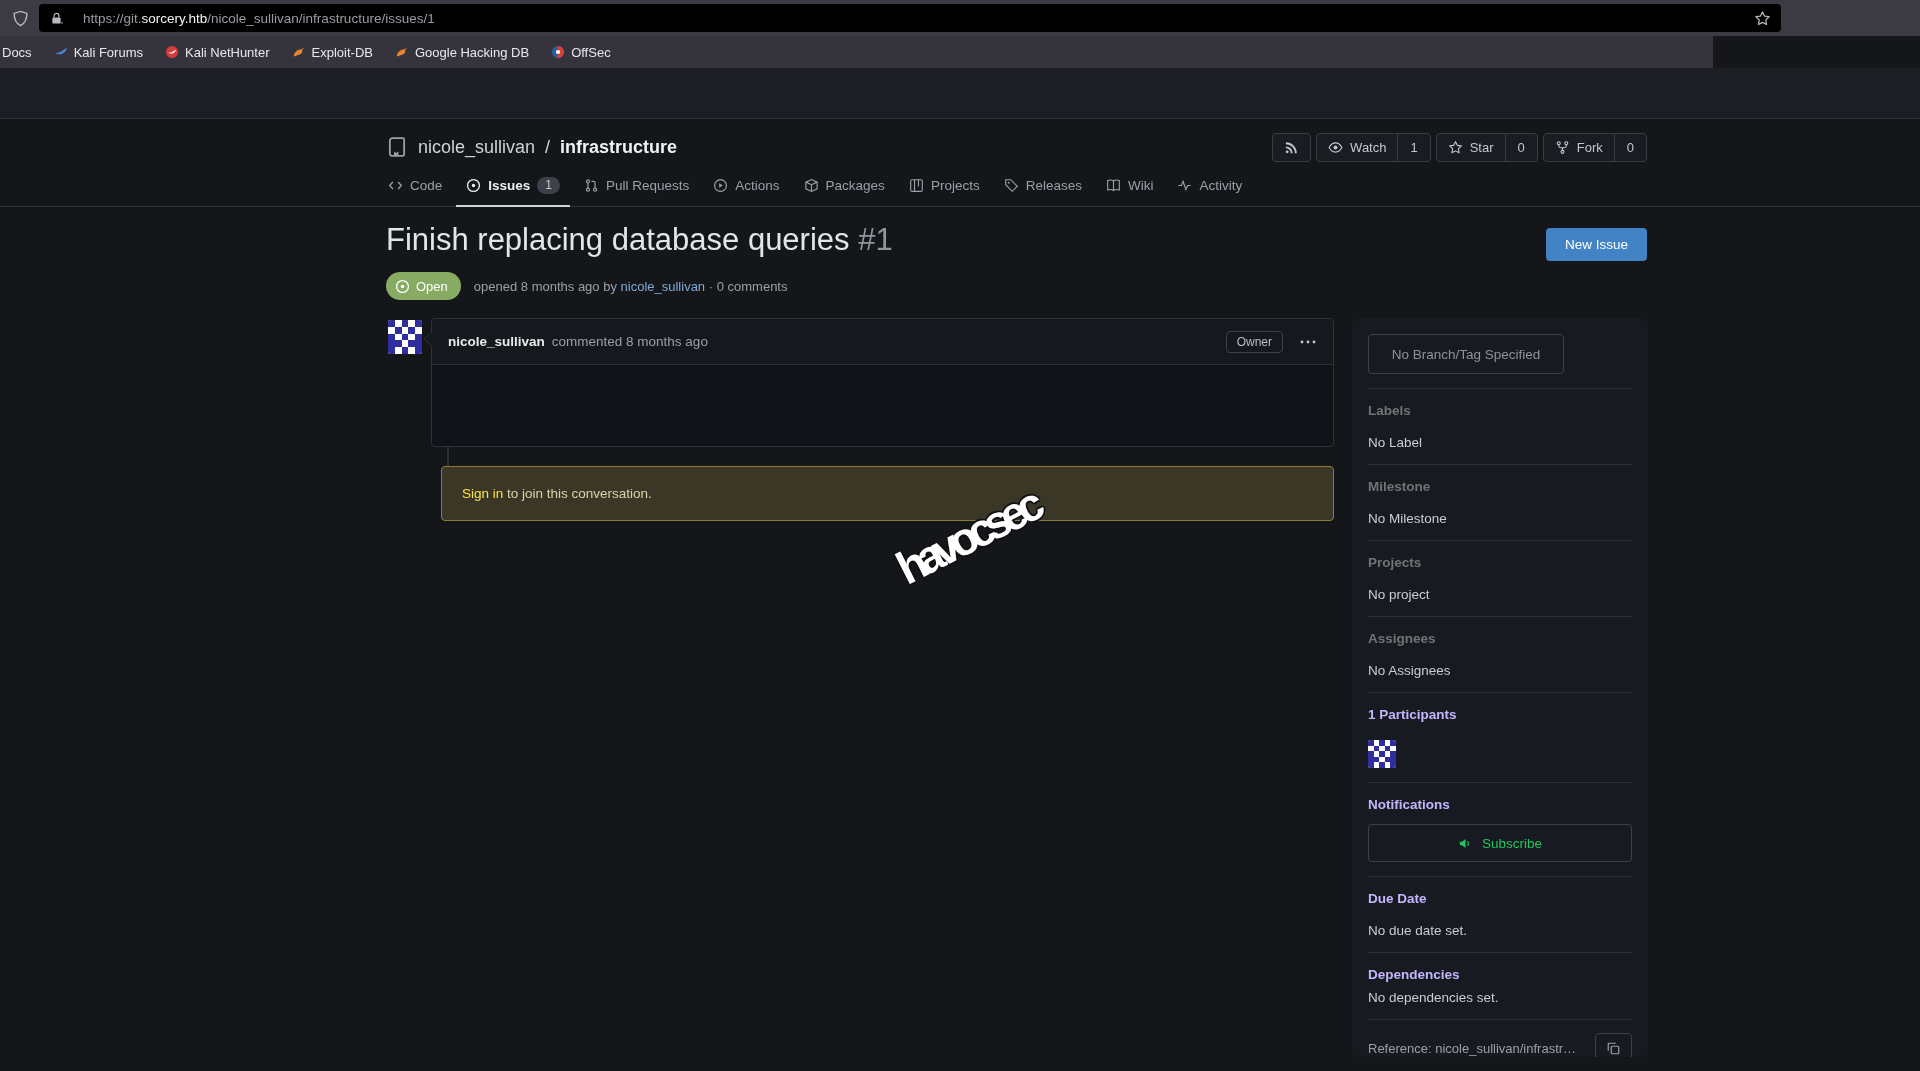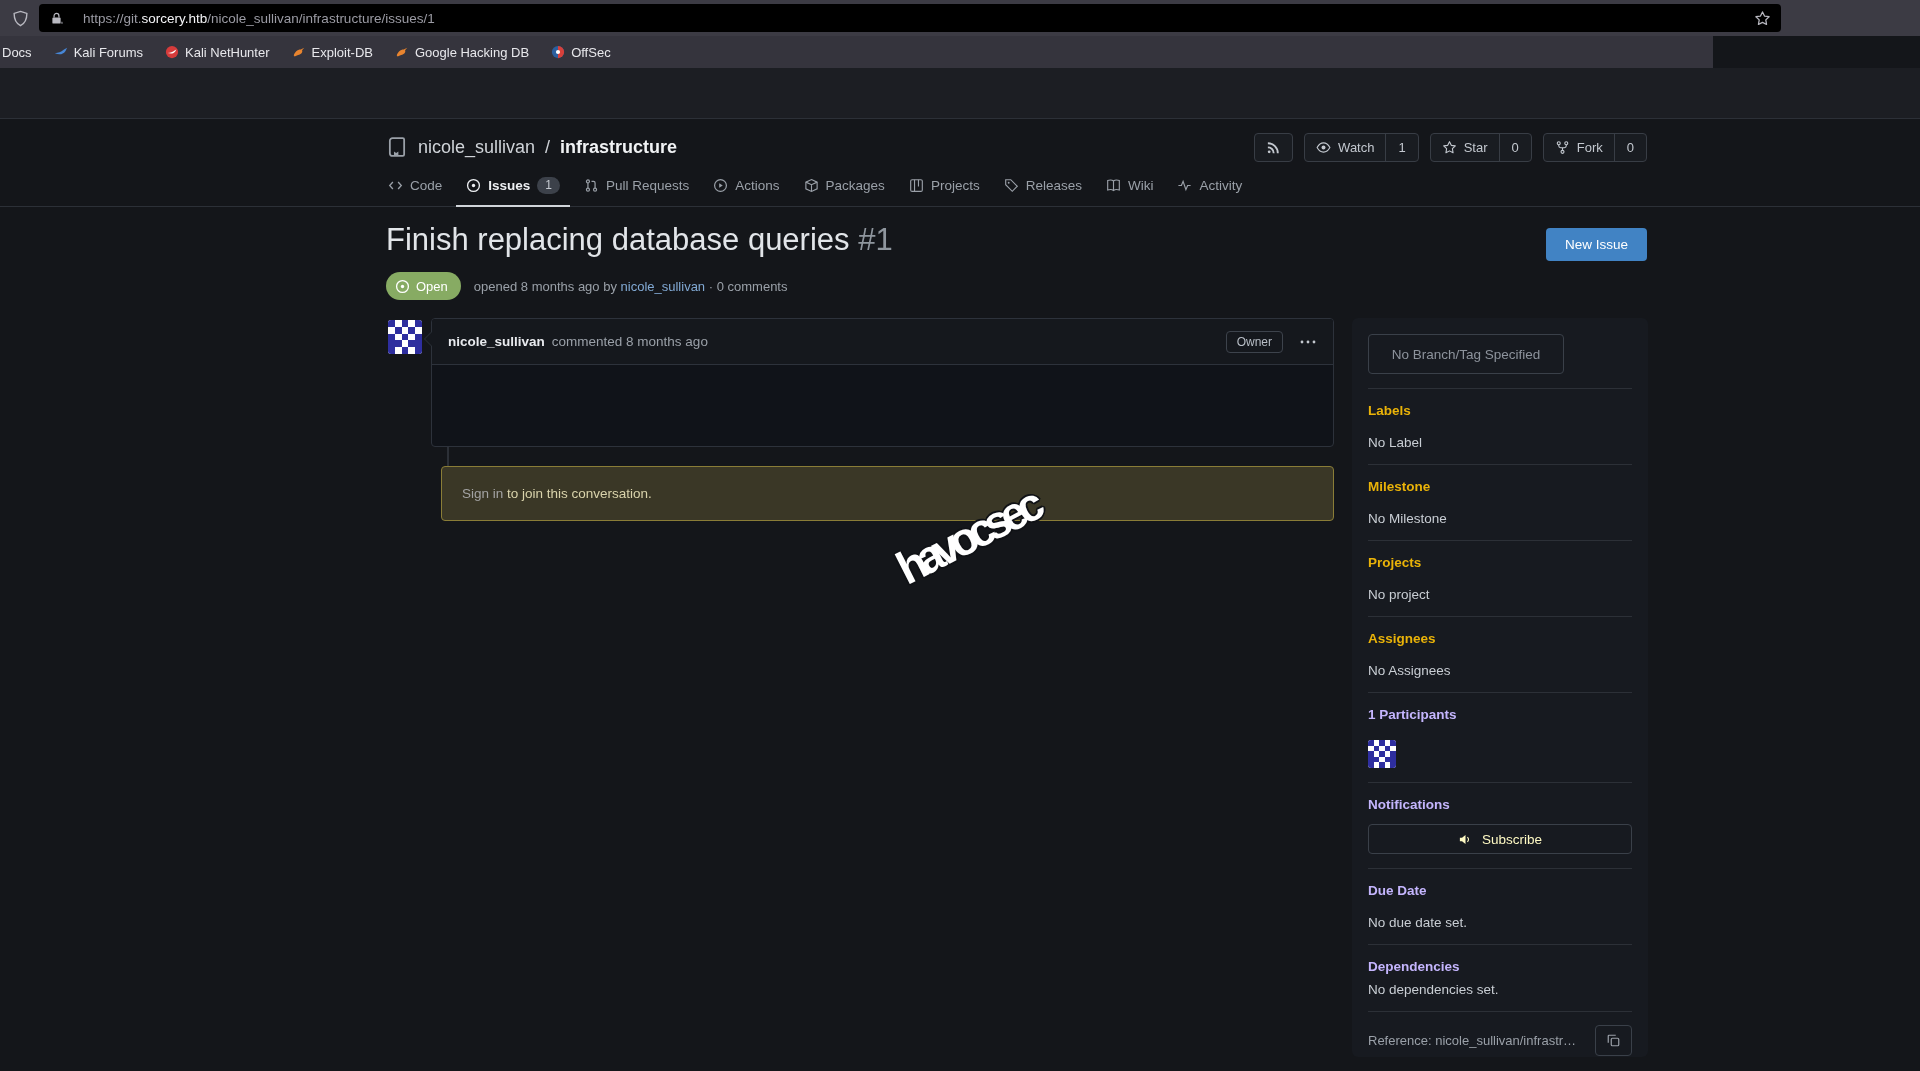--- a/index.html
+++ b/index.html
@@ -27,21 +27,21 @@
           background:#1c1e23; border-bottom:1px solid #2c3037; }
 
   
   .repohead { position:absolute; left:0; top:119px; width:1920px; height:88px;
               border-bottom:1px solid #2c3037; }
   .repo-title { position:absolute; left:386px; top:17px; display:flex; align-items:center;
                 gap:10px; font-size:18px; color:#cfd3d8; }
   .repo-title .name { color:#f0f2f4; font-weight:700; }
   .repo-title a { text-decoration:none; color:inherit; }
   .repo-ic { width:22px; height:22px; color:#9aa0a8; }
-  .repo-btns { position:absolute; right:273px; top:14px; display:flex; gap:11px; }
+  .repo-btns { position:absolute; right:273px; top:14px; display:flex; gap:5px; }
   .btn-group { display:flex; align-items:center; height:29px; border:1px solid #383d45;
                border-radius:4px; background:#191c21; color:#c3c8cf; font-size:13px; }
   .btn-seg { display:flex; align-items:center; gap:7px; padding:0 11px; height:100%; cursor:pointer; }
   .btn-count { border-left:1px solid #383d45; padding:0 12px; display:flex; align-items:center;
                height:100%; cursor:pointer; }
   .sm-ic { width:15px; height:15px; flex:none; }
   .tabs { position:absolute; left:378px; bottom:-1px; display:flex; gap:4px; }
   .tab { display:flex; align-items:center; gap:7px; padding:9px 10px 11px; font-size:13.5px;
          color:#9aa0a8; cursor:pointer; border-bottom:2px solid transparent; }
   .tab.active { color:#eef0f3; font-weight:700; border-bottom-color:#d0d4d9; }
@@ -82,47 +82,47 @@
   .kebab { margin-left:16px; color:#c3c8cf; cursor:pointer; display:flex; }
   .card-body { padding:13px 16px; font-size:13.5px; line-height:1.28; color:#ced2d8; }
   .sel { background:#3a76b4; color:#fff; }
 
   .tl-line { position:absolute; left:447px; top:447px; width:2px; height:20px; background:#2c3037; }
 
   
   .banner { position:absolute; left:441px; top:466px; width:893px; height:55px;
             background:#3a3726; border:1px solid #8a7d37; border-radius:4px;
             display:flex; align-items:center; padding-left:20px; font-size:13.5px; }
-  .banner a { color:#a3a3a3; text-decoration:none; }
+  .banner a { color:#fde047; text-decoration:none; }
   .banner .txt { color:#d9d3ab; white-space:pre; }
 
   
   .watermark { position:absolute; left:862px; top:487px; width:210px; height:100px;
                display:flex; align-items:center; justify-content:center;
                transform:rotate(-27deg); font-size:46px; font-weight:600; color:#fff;
                letter-spacing:-0.16em; z-index:9; pointer-events:none;
                text-shadow:-2px 0 #101216, 2px 0 #101216, 0 -2px #101216, 0 2px #101216,
                            -1px -1px #101216, 1px 1px #101216, -1px 1px #101216, 1px -1px #101216; }
 
   
   .sidebar { position:absolute; left:1352px; top:318px; width:296px; height:739px;
              background:#171a20; border-radius:6px; padding:16px 16px 0; overflow:hidden;
              font-size:13.5px; }
   .branch-box { width:196px; height:40px; border:1px solid #3a4049; border-radius:4px;
                 color:#8d939c; display:flex; align-items:center; justify-content:center;
                 cursor:pointer; }
   .sb-div { border-top:1px solid #2c3037; margin-top:14px; }
-  .sb-h { color:#eab308; font-weight:700; margin-top:14px; }
+  .sb-h { color:#737373; font-weight:700; margin-top:14px; }
   .sb-h.strong { color:#c4b5fd; }
   .sb-v { color:#c9ced4; margin-top:17px; }
   .sb-v.tight { margin-top:8px; }
   .p-avatar { margin-top:18px; width:28px; height:28px; border-radius:3px; overflow:hidden;
               cursor:pointer; }
-  .subscribe { margin-top:12px; width:100%; height:30px; background:transparent;
-               border:1px solid #3a4049; border-radius:4px; color:#fef9c3; font-size:13.5px;
+  .subscribe { margin-top:12px; width:100%; height:38px; background:transparent;
+               border:1px solid #3a4049; border-radius:4px; color:#22c55e; font-size:13.5px;
                display:flex; align-items:center; justify-content:center; gap:9px; cursor:pointer; }
   .ref-row { margin-top:9px; padding:4px 0 10px; display:flex; align-items:center;
              justify-content:space-between; color:#9aa0a8; font-size:13px; }
   .copy-btn { width:37px; height:31px; border:1px solid #3a4049; border-radius:4px;
               background:transparent; color:#9aa0a8; display:flex; align-items:center;
               justify-content:center; cursor:pointer; }
 </style>
 </head>
 <body>
 

